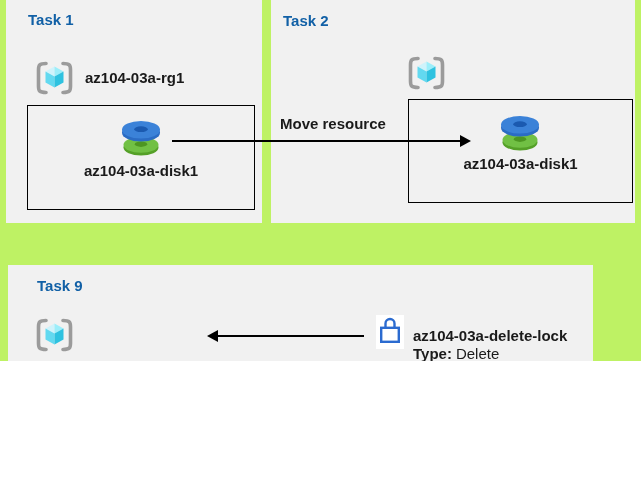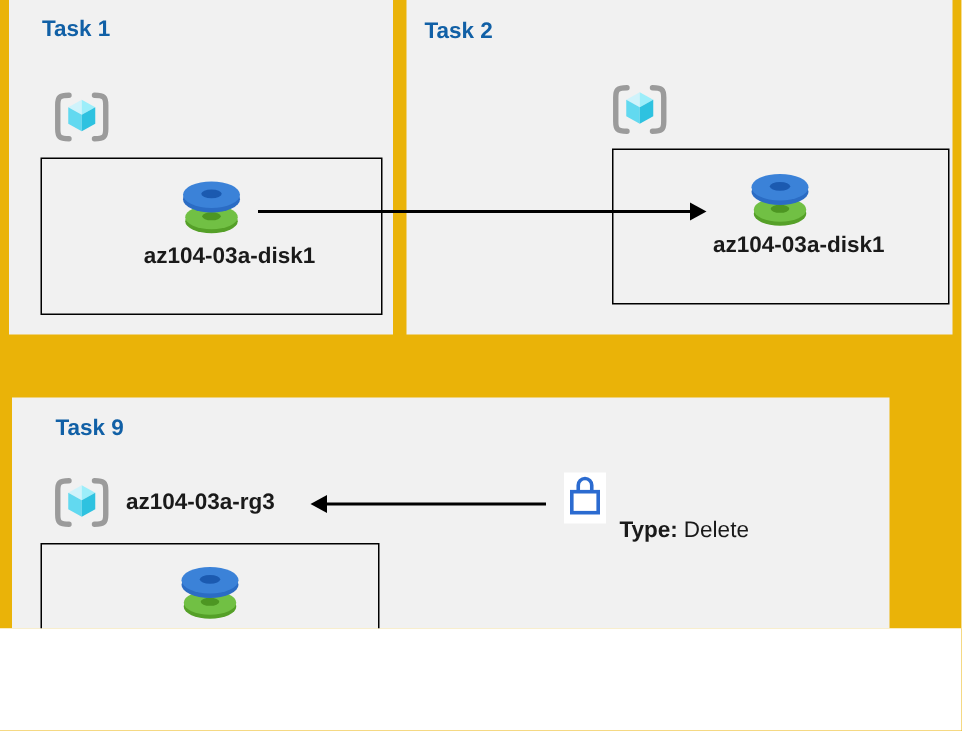--- a/index.html
+++ b/index.html
@@ -1,17 +1,17 @@
 <!DOCTYPE html>
 <html><head>
 <meta charset="utf-8">
 <style>
   html,body{margin:0;padding:0;background:#ffffff;}
   #canvas{
-    position:relative;width:641px;height:419px;background:#eab308;overflow:hidden;
+    position:relative;width:641px;height:361px;background:#bef264;overflow:hidden;
     font-family:"Liberation Sans", sans-serif;
   }
   .panel{position:absolute;background:#f1f1f1;}
   #panel-1{left:6px;top:0;width:256px;height:223px;}
   #panel-2{left:271px;top:0;width:364px;height:223px;}
   #panel-3{left:8px;top:265px;width:585px;height:218px;}
 
   .task-title{
     position:absolute;font-size:15px;font-weight:bold;color:#1160a6;white-space:nowrap;
   }
@@ -35,21 +35,21 @@
   #box-1{left:27px;top:105px;width:228px;height:105px;}
   #box-2{left:408px;top:99px;width:225px;height:104px;}
   #box-3{left:27px;top:362px;width:226px;height:104px;}
 
   .disk-icon{position:absolute;width:46px;height:42px;}
   #disk-icon-1{left:118px;top:116px;}
   #disk-icon-2{left:497px;top:111px;}
   #disk-icon-3{left:117px;top:373px;}
 
   .disk-label{
-    position:absolute;font-size:15px;font-weight:bold;color:#1a1a1a;text-align:center;white-space:nowrap;margin-left:12px;
+    position:absolute;font-size:15px;font-weight:bold;color:#1a1a1a;text-align:center;white-space:nowrap;
   }
   #disk-label-1{left:27px;top:162px;width:228px;}
   #disk-label-2{left:408px;top:155px;width:225px;}
   #disk-label-3{left:27px;top:418px;width:226px;}
 
   #move-label{left:280px;top:115px;}
 
   .arrow{position:absolute;height:13px;}
   .arrow .shaft{position:absolute;top:5px;height:0;border-top:2px solid #000000;}
   .arrow .head-right{
@@ -111,21 +111,21 @@
     <svg width="43" height="36" viewBox="0 0 43 36">
       <path d="M13 3.5 C6.5 3.5 5.5 4.8 5.5 10 L5.5 26 C5.5 31.2 6.5 32.5 13 32.5" fill="none" stroke="#9b9b9b" stroke-width="3.6" stroke-linecap="round"></path>
       <path d="M30 3.5 C36.5 3.5 37.5 4.8 37.5 10 L37.5 26 C37.5 31.2 36.5 32.5 30 32.5" fill="none" stroke="#9b9b9b" stroke-width="3.6" stroke-linecap="round"></path>
       <polygon points="21.5,6.5 12.5,11.5 21.5,16.5" fill="#cff3fb"></polygon>
       <polygon points="21.5,6.5 30.5,11.5 21.5,16.5" fill="#9ceefa"></polygon>
       <polygon points="12.5,11.5 21.5,16.5 21.5,27.5 12.5,22.5" fill="#62d9f0"></polygon>
       <polygon points="30.5,11.5 21.5,16.5 21.5,27.5 30.5,22.5" fill="#2ec2e0"></polygon>
     </svg>
   </span>
 
-  <div class="bold-label" id="rg-label-3">az104-03a-rg3</div>
+  <div class="bold-label" id="rg-label-1">az104-03a-rg1</div>
 
   <div class="resource-box" id="box-1"></div>
   <div class="resource-box" id="box-2"></div>
   <div class="resource-box" id="box-3"></div>
 
   <span class="disk-icon" id="disk-icon-1">
     <svg width="46" height="42" viewBox="0 0 46 42">
       <ellipse cx="23" cy="31.5" rx="17.5" ry="8" fill="#55a028"></ellipse>
       <ellipse cx="23" cy="28.8" rx="17.5" ry="8" fill="#71c044"></ellipse>
       <ellipse cx="23" cy="28.2" rx="6.2" ry="2.7" fill="#4d9622"></ellipse>
@@ -151,36 +151,38 @@
       <ellipse cx="23" cy="28.2" rx="6.2" ry="2.7" fill="#4d9622"></ellipse>
       <ellipse cx="23" cy="16.8" rx="19" ry="8.8" fill="#2b6cc4"></ellipse>
       <ellipse cx="23" cy="13.8" rx="19" ry="8.8" fill="#3b82d8"></ellipse>
       <ellipse cx="23" cy="13.2" rx="6.8" ry="2.9" fill="#1b5ab0"></ellipse>
     </svg>
   </span>
 
   <div class="disk-label" id="disk-label-1">az104-03a-disk1</div>
   <div class="disk-label" id="disk-label-2">az104-03a-disk1</div>
 
+  <div class="bold-label" id="move-label">Move resource</div>
   <div class="arrow" id="move-arrow">
     <div class="shaft"></div>
     <div class="head-right"></div>
   </div>
 
   <div class="arrow" id="lock-arrow">
     <div class="shaft"></div>
     <div class="head-left"></div>
   </div>
 
   <div id="lock-tile">
     <span>
       <svg width="22" height="28" viewBox="0 0 22 28">
         <path d="M6.5 12 V7.5 a4.5 4.5 0 0 1 9 0 V12" fill="none" stroke="#2b6bd0" stroke-width="2.4"></path>
         <rect x="2.2" y="11.8" width="17.6" height="14" fill="#ffffff" stroke="#2b6bd0" stroke-width="2.4"></rect>
       </svg>
     </span>
   </div>
 
+  <div class="bold-label" id="lock-name">az104-03a-delete-lock</div>
   <div id="lock-type">
     <span class="t-label">Type:</span><span class="t-value">Delete</span>
   </div>
 
 </div>
 
 </body></html>

